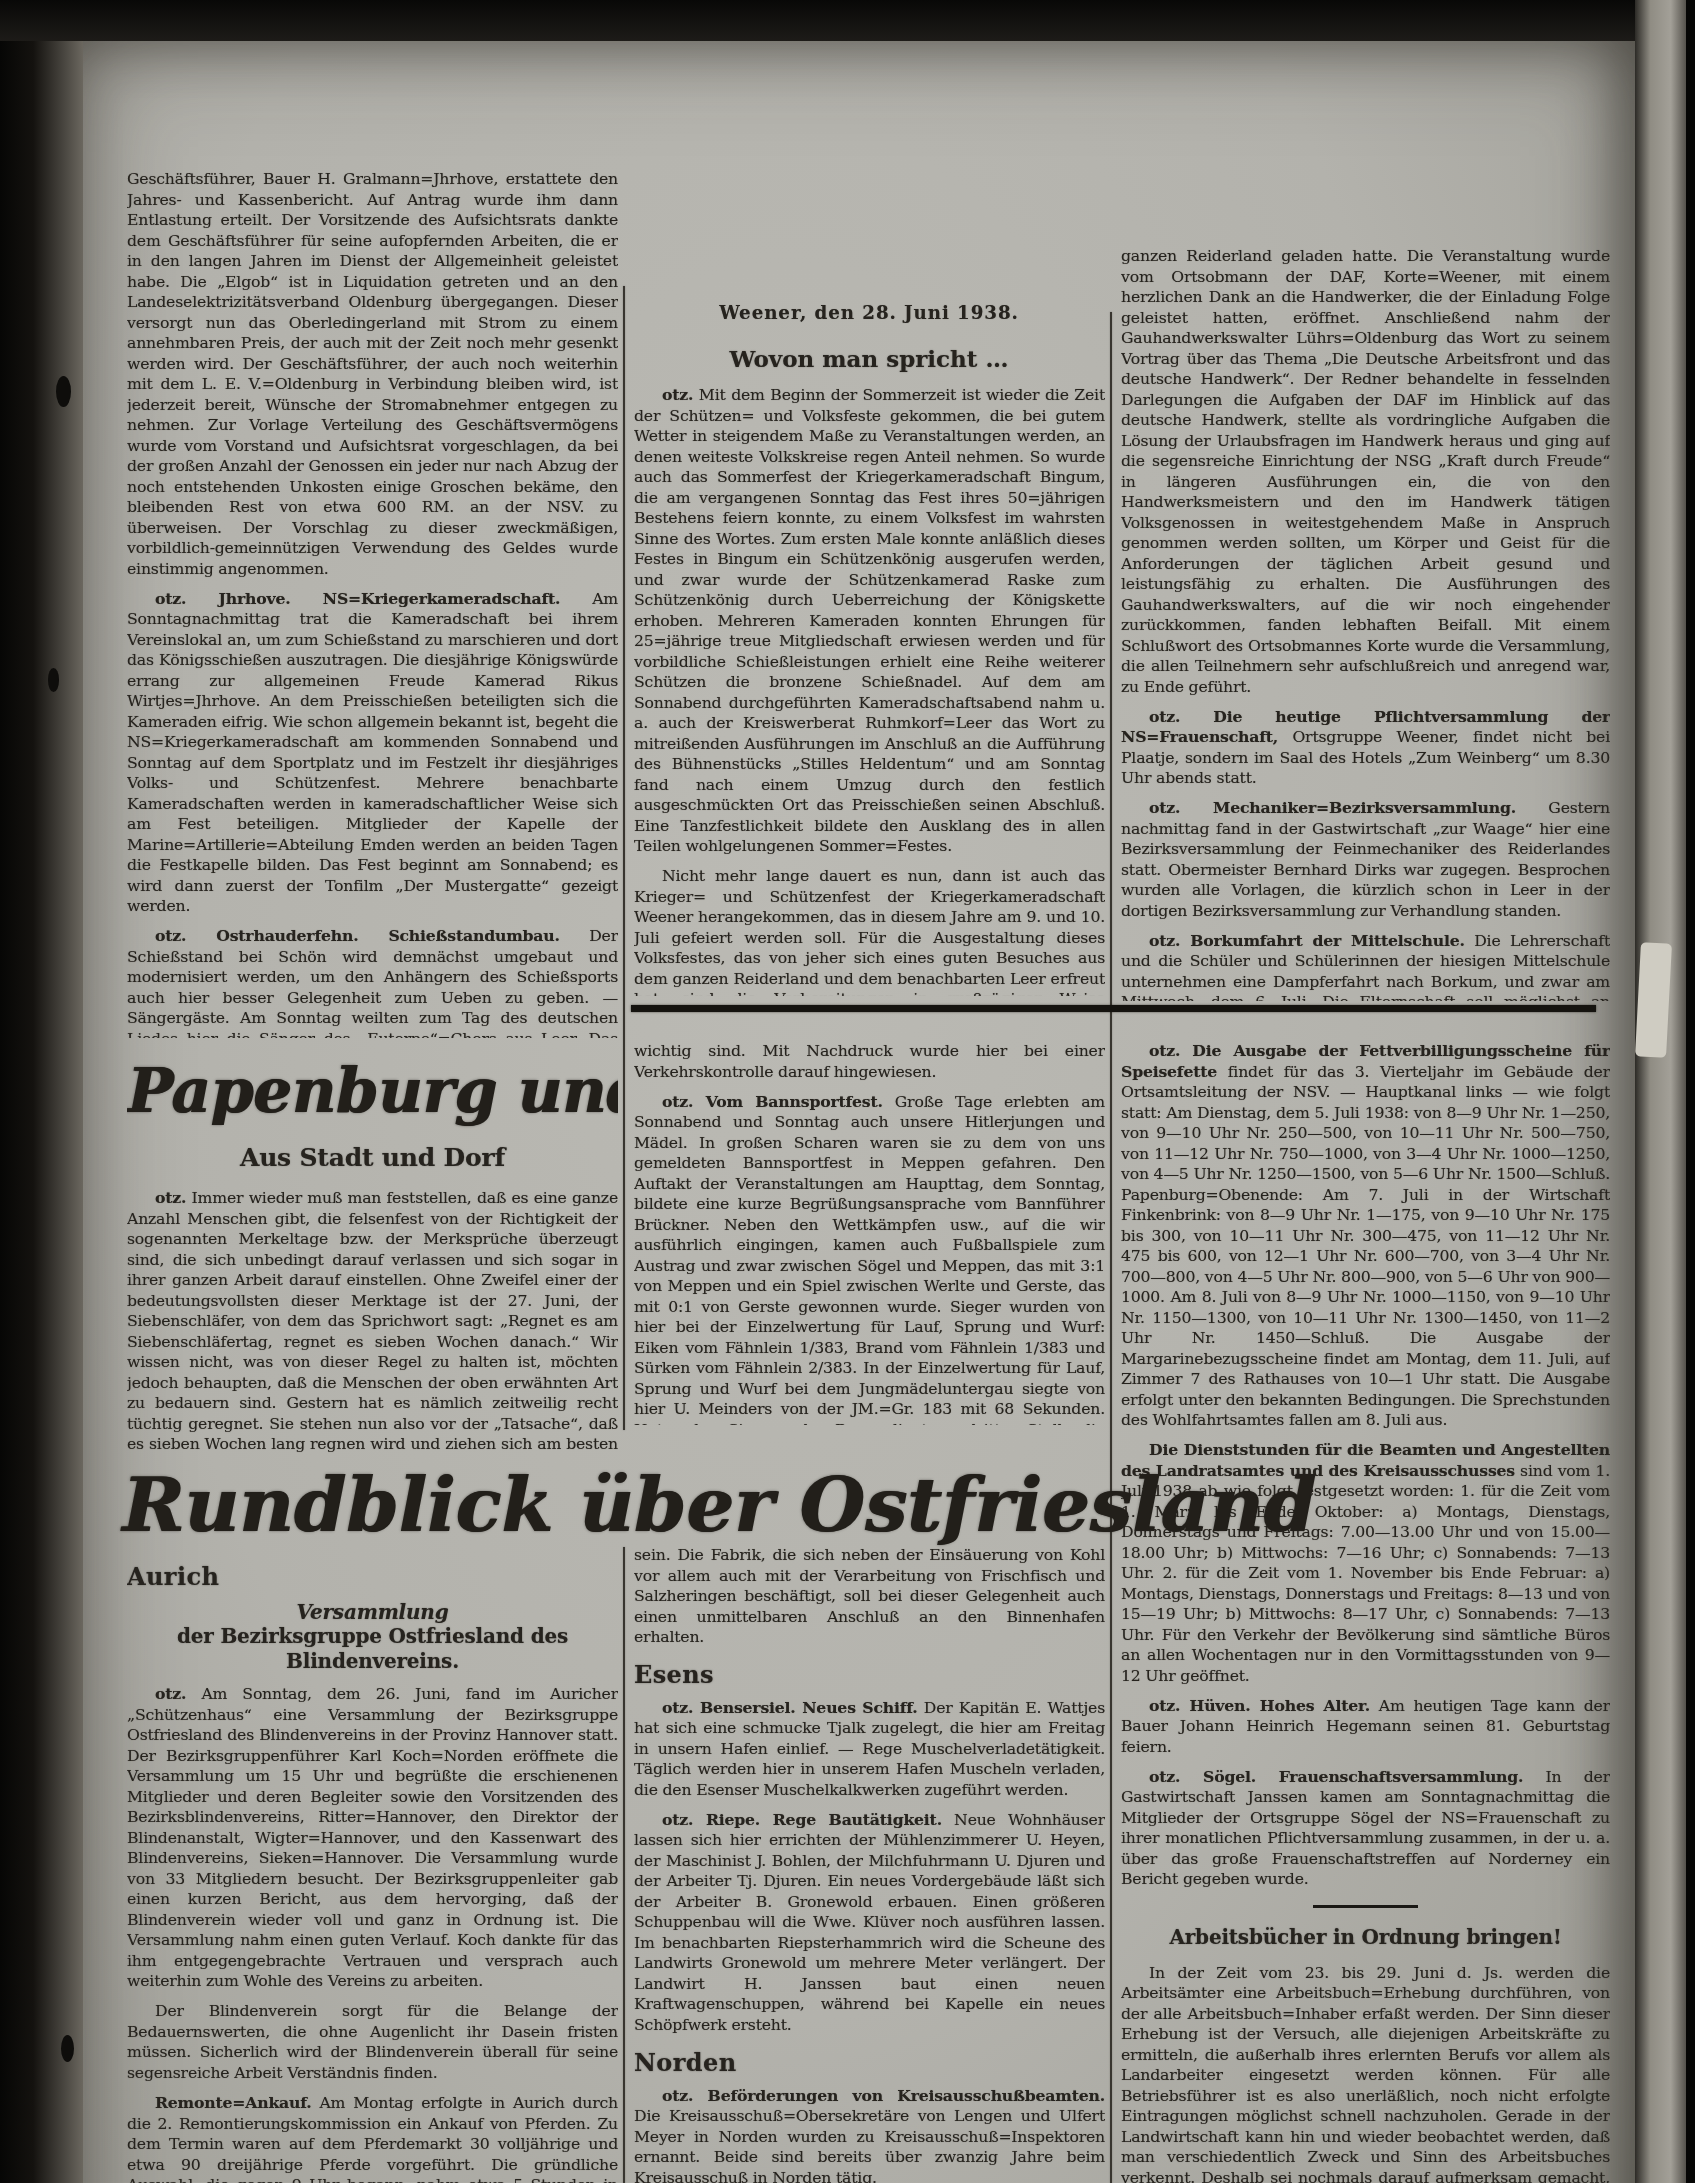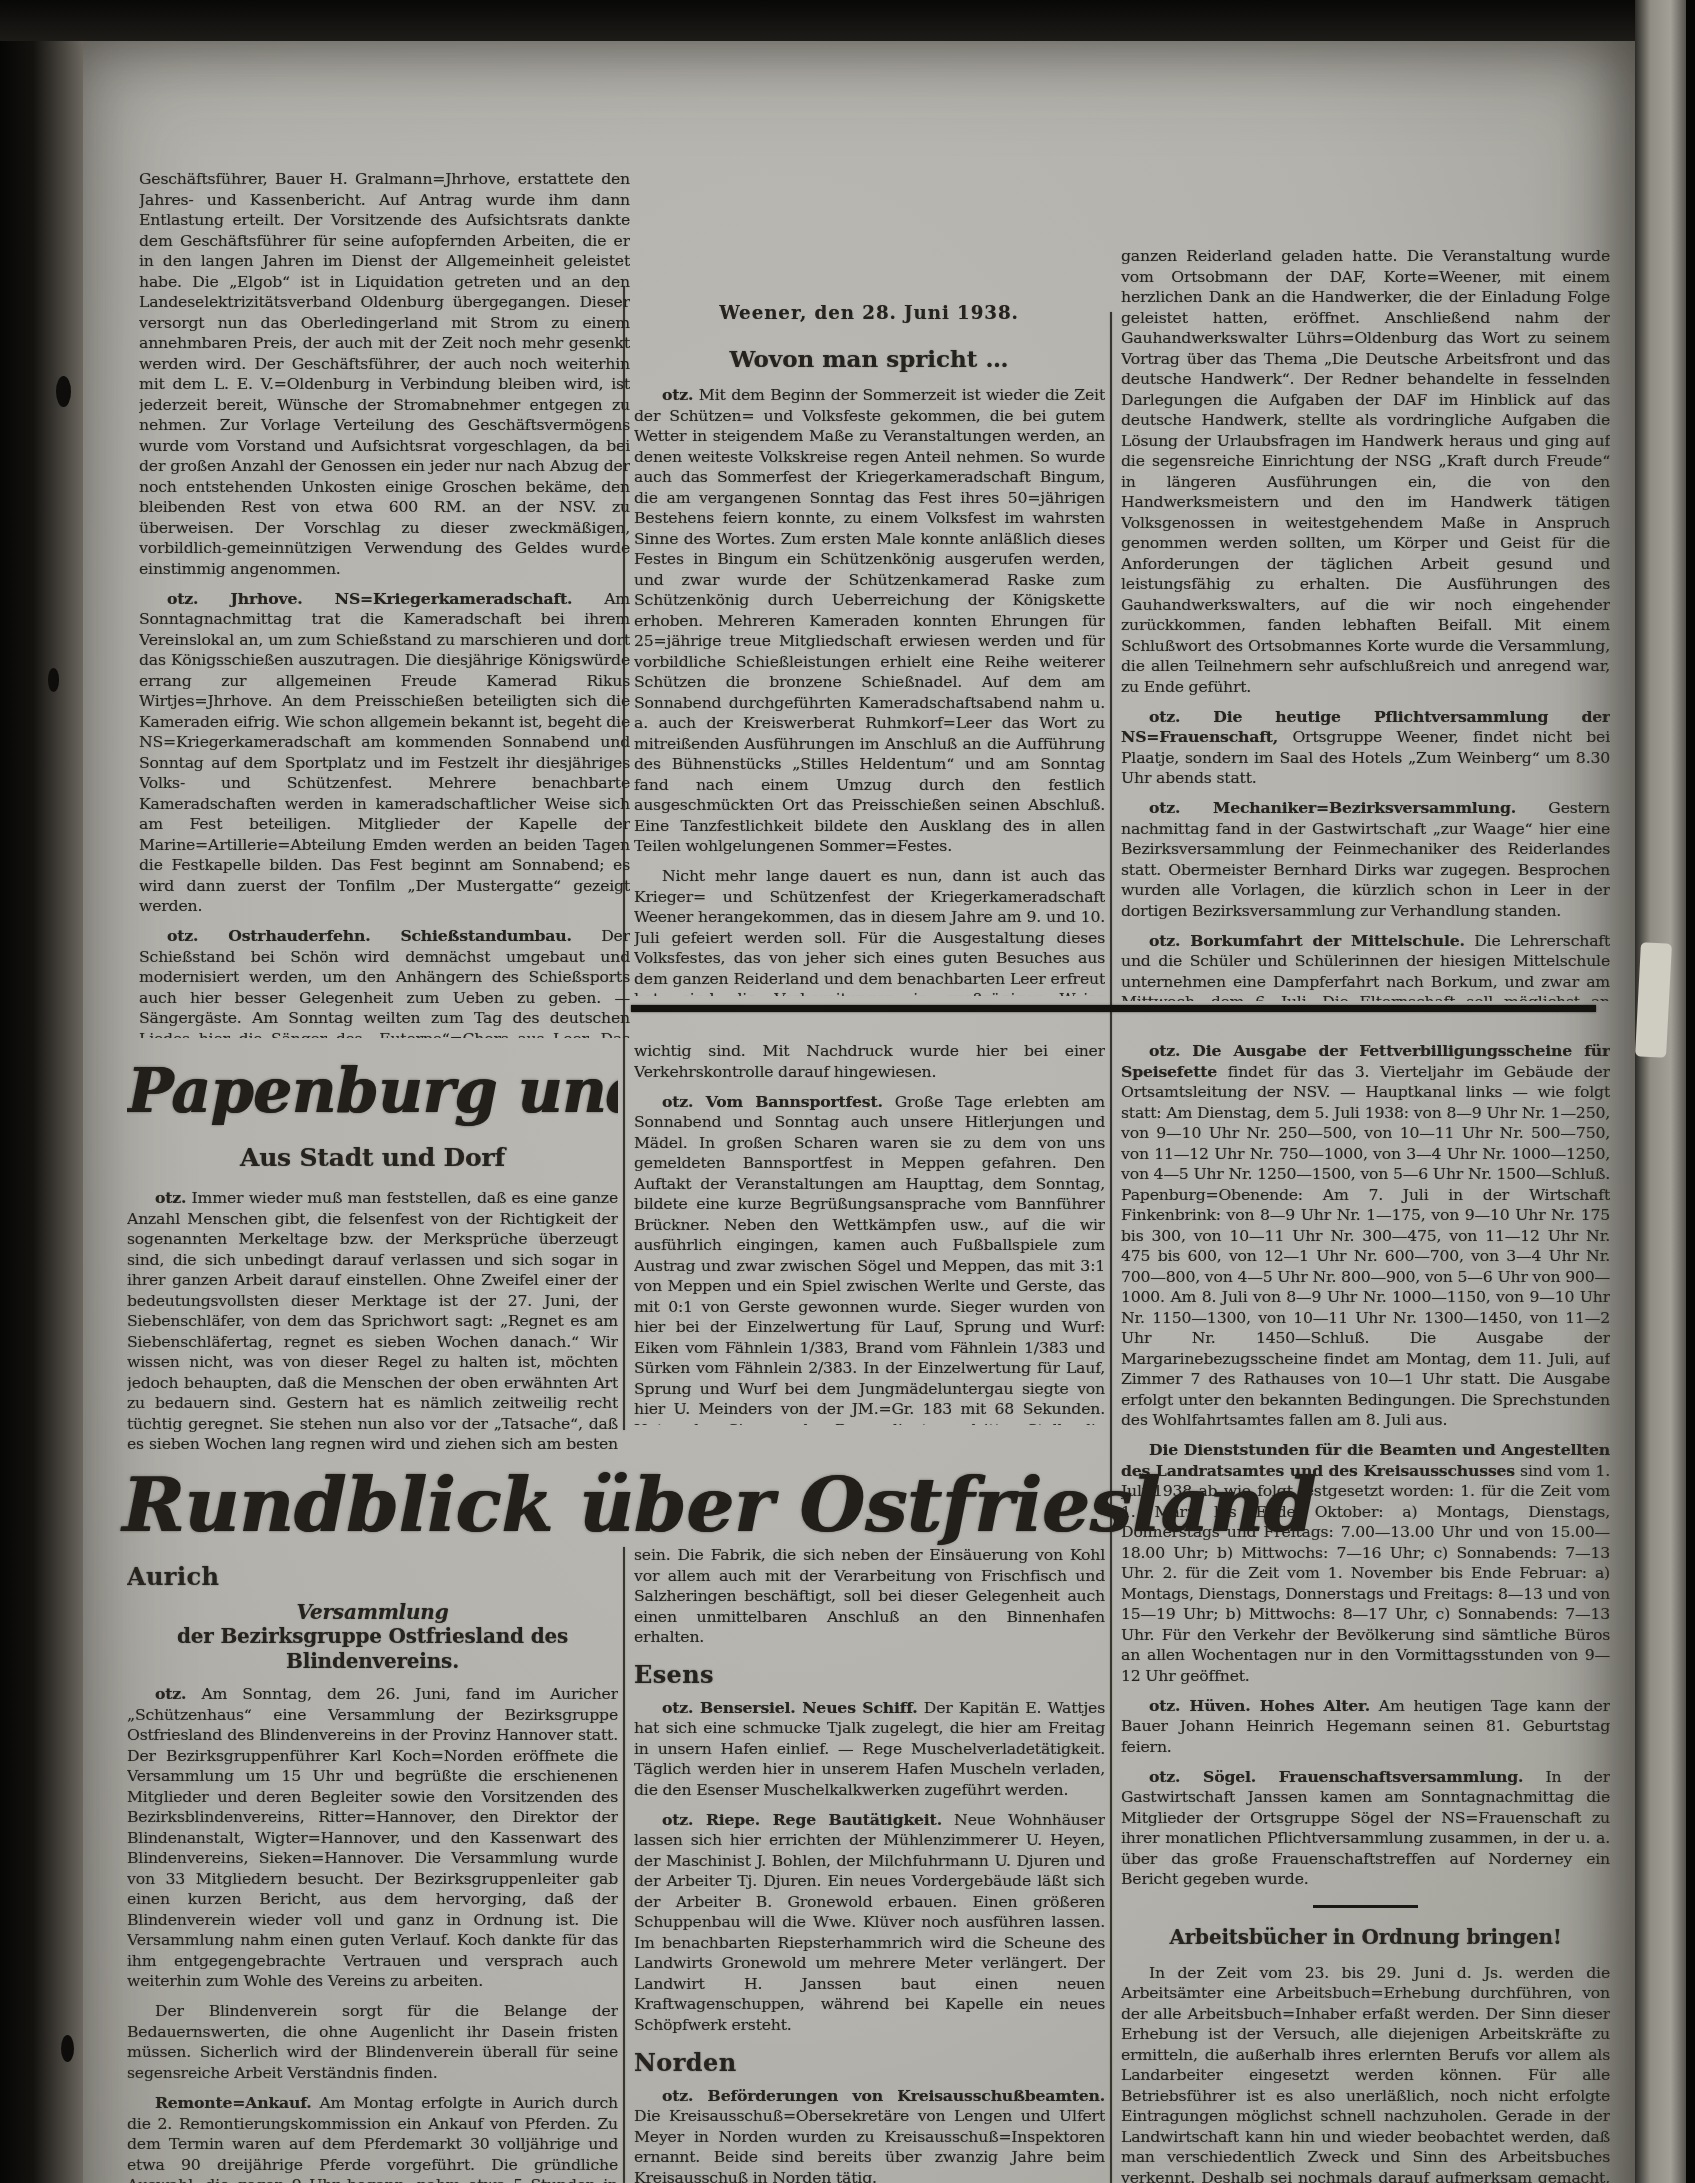--- a/index.html
+++ b/index.html
@@ -62,21 +62,21 @@
 <div class="artifact" style="left:48px;top:668px;width:11.4px;height:23.6px;"></div>
 <div class="artifact" style="left:61px;top:2035px;width:13px;height:27px;"></div>
 
 <div class="paper">
 
   <div class="vrule" style="left:540px;top:245px;height:1144px;"></div>
   <div class="vrule" style="left:540px;top:1506px;height:786px;"></div>
   <div class="vrule" style="left:1027px;top:271px;height:2022px;"></div>
   <div class="hrule-thick" style="left:548px;top:964px;width:965px;"></div>
 
-  <div class="col" style="left:56px;top:128px;width:491px;height:869px;">
+  <div class="col" style="left:44px;top:128px;width:491px;height:869px;">
     <p class="para cont"><span class="lead"></span> <span>Geschäftsführer, Bauer H. Gralmann=Jhrhove, erstattete den Jahres- und Kassenbericht. Auf Antrag wurde ihm dann Entlastung erteilt. Der Vorsitzende des Aufsichtsrats dankte dem Geschäftsführer für seine aufopfernden Arbeiten, die er in den langen Jahren im Dienst der Allgemeinheit geleistet habe. Die „Elgob“ ist in Liquidation getreten und an den Landeselektrizitätsverband Oldenburg übergegangen. Dieser versorgt nun das Oberledingerland mit Strom zu einem annehmbaren Preis, der auch mit der Zeit noch mehr gesenkt werden wird. Der Geschäftsführer, der auch noch weiterhin mit dem L. E. V.=Oldenburg in Verbindung bleiben wird, ist jederzeit bereit, Wünsche der Stromabnehmer entgegen zu nehmen. Zur Vorlage Verteilung des Geschäftsvermögens wurde vom Vorstand und Aufsichtsrat vorgeschlagen, da bei der großen Anzahl der Genossen ein jeder nur nach Abzug der noch entstehenden Unkosten einige Groschen bekäme, den bleibenden Rest von etwa 600 RM. an der NSV. zu überweisen. Der Vorschlag zu dieser zweckmäßigen, vorbildlich-gemeinnützigen Verwendung des Geldes wurde einstimmig angenommen.</span></p>
     <p class="para"><span class="lead">otz. Jhrhove. NS=Kriegerkameradschaft.</span> <span>Am Sonntagnachmittag trat die Kameradschaft bei ihrem Vereinslokal an, um zum Schießstand zu marschieren und dort das Königsschießen auszutragen. Die diesjährige Königswürde errang zur allgemeinen Freude Kamerad Rikus Wirtjes=Jhrhove. An dem Preisschießen beteiligten sich die Kameraden eifrig. Wie schon allgemein bekannt ist, begeht die NS=Kriegerkameradschaft am kommenden Sonnabend und Sonntag auf dem Sportplatz und im Festzelt ihr diesjähriges Volks- und Schützenfest. Mehrere benachbarte Kameradschaften werden in kameradschaftlicher Weise sich am Fest beteiligen. Mitglieder der Kapelle der Marine=Artillerie=Abteilung Emden werden an beiden Tagen die Festkapelle bilden. Das Fest beginnt am Sonnabend; es wird dann zuerst der Tonfilm „Der Mustergatte“ gezeigt werden.</span></p>
     <p class="para"><span class="lead">otz. Ostrhauderfehn. Schießstandumbau.</span> <span>Der Schießstand bei Schön wird demnächst umgebaut und modernisiert werden, um den Anhängern des Schießsports auch hier besser Gelegenheit zum Ueben zu geben. — Sängergäste. Am Sonntag weilten zum Tag des deutschen Liedes hier die Sänger des „Euterpe“=Chors aus Leer. Das Konzert der Sänger bei Billker fand guten Zuspruch.</span></p>
 
   </div>
 
   <div class="dateline" style="left:548px;top:261px;width:476px;">Weener, den 28. Juni 1938.</div>
   <div class="subhead" style="position:absolute;left:548px;top:304px;width:476px;font-size:23px;line-height:27px;">Wovon man spricht …</div>
 
   <div class="col" style="left:551px;top:344px;width:471px;height:611px;">

